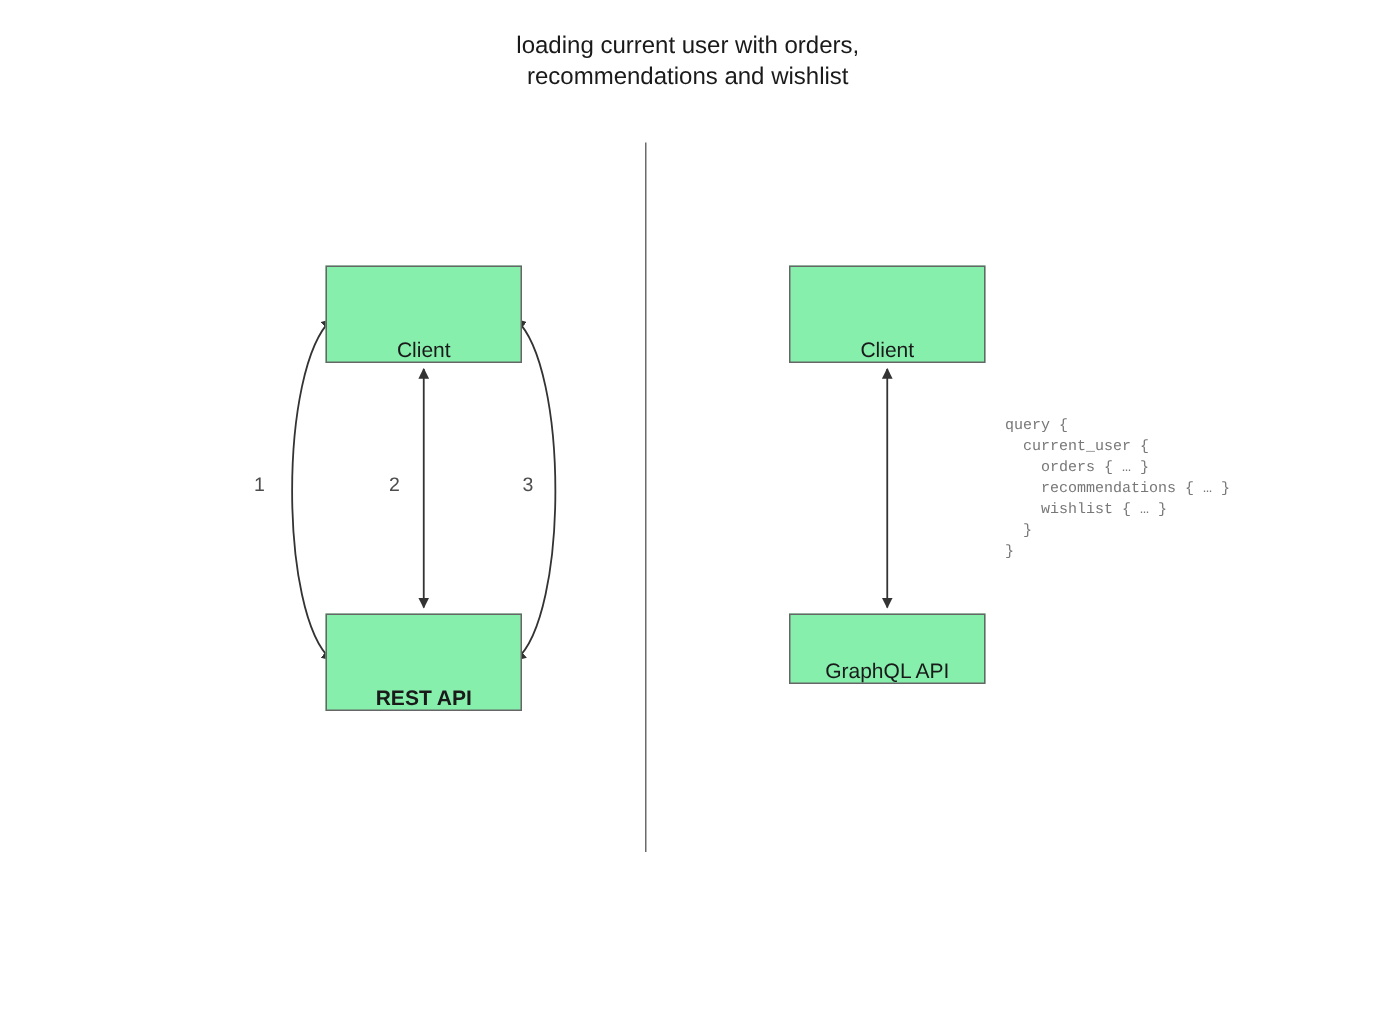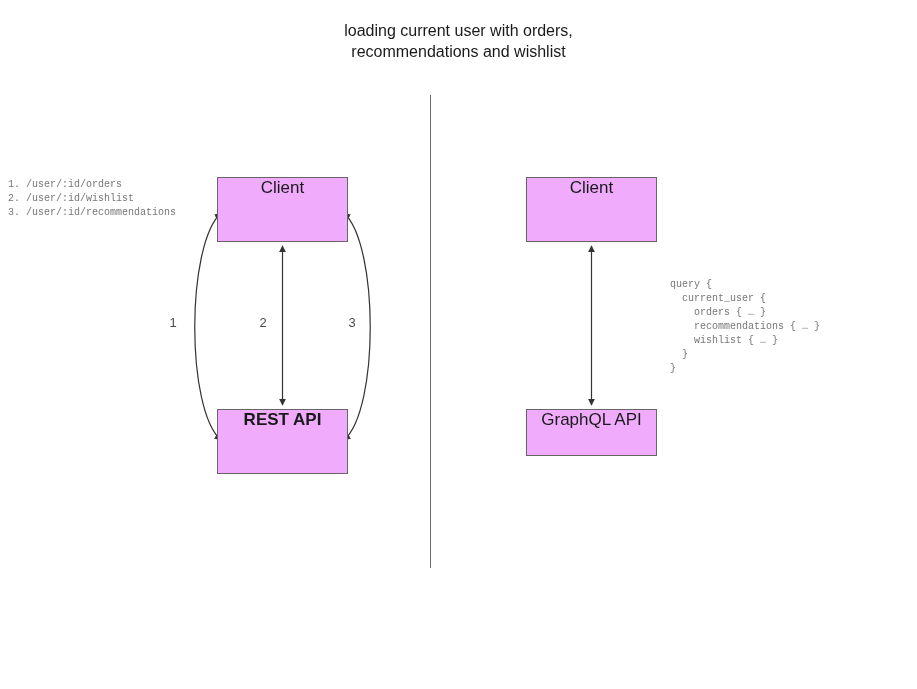--- a/index.html
+++ b/index.html
@@ -42,27 +42,27 @@
     top: 95px;
     width: 1px;
     height: 473px;
     background: #6b6b6b;
   }
 
   
   .node {
     position: absolute;
     box-sizing: border-box;
-    background: #f0abfc;
+    background: #86efac;
     border: 1px solid #666666;
     display: flex;
-    align-items: flex-start;
+    align-items: flex-end;
     justify-content: center;
     font-family: "Liberation Sans", sans-serif;
-    font-size: 17px;
+    font-size: 14px;
     color: #1a1a1a;
   }
   .node-client-left  { left: 217px; top: 177px; width: 131px; height: 65px; }
   .node-rest         { left: 217px; top: 409px; width: 131px; height: 65px; font-weight: bold; }
   .node-client-right { left: 526px; top: 177px; width: 131px; height: 65px; }
   .node-graphql      { left: 526px; top: 409px; width: 131px; height: 47px; }
 
   
   .arrows {
     position: absolute;
@@ -132,23 +132,20 @@
   </div>
 
   <div class="node node-rest">
     <span>REST API</span>
   </div>
 
   <div class="edge-label edge-label-1">1</div>
   <div class="edge-label edge-label-2">2</div>
   <div class="edge-label edge-label-3">3</div>
 
-  <div class="code-block rest-endpoints">1. /user/:id/orders
-2. /user/:id/wishlist
-3. /user/:id/recommendations</div>
 
   <div class="node node-client-right">
     <span>Client</span>
   </div>
 
   <div class="node node-graphql">
     <span>GraphQL API</span>
   </div>
 
   <div class="code-block gql-query">query {

